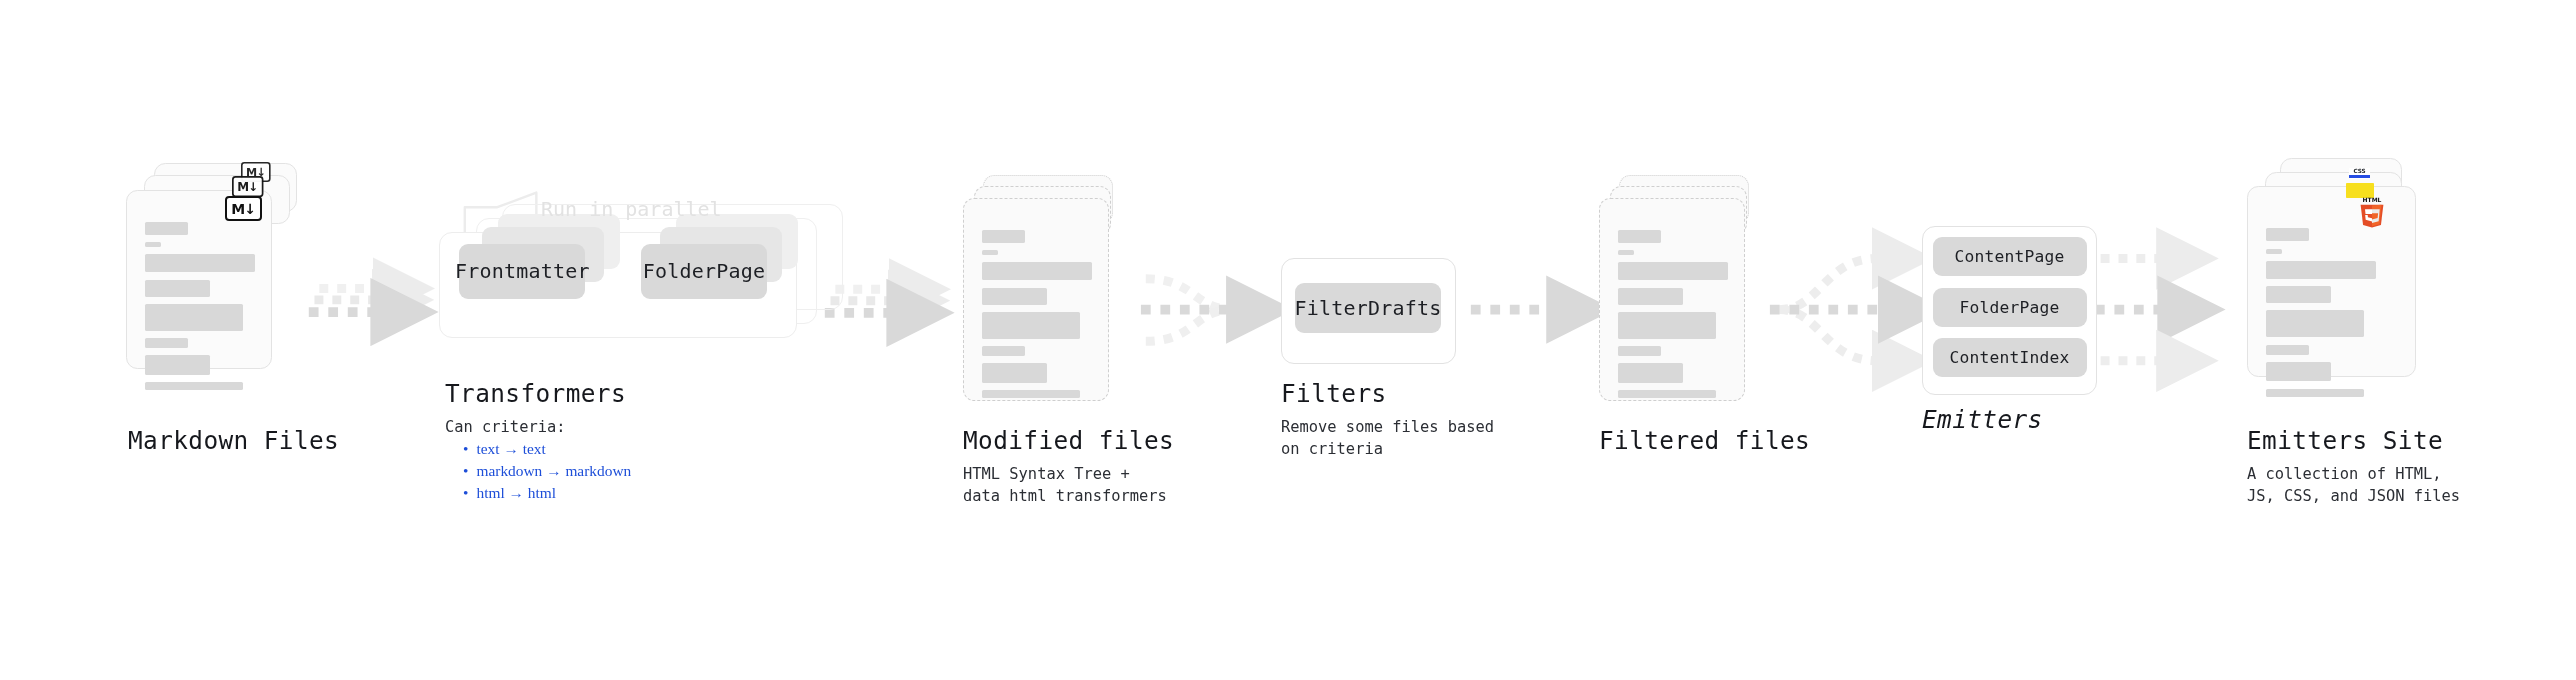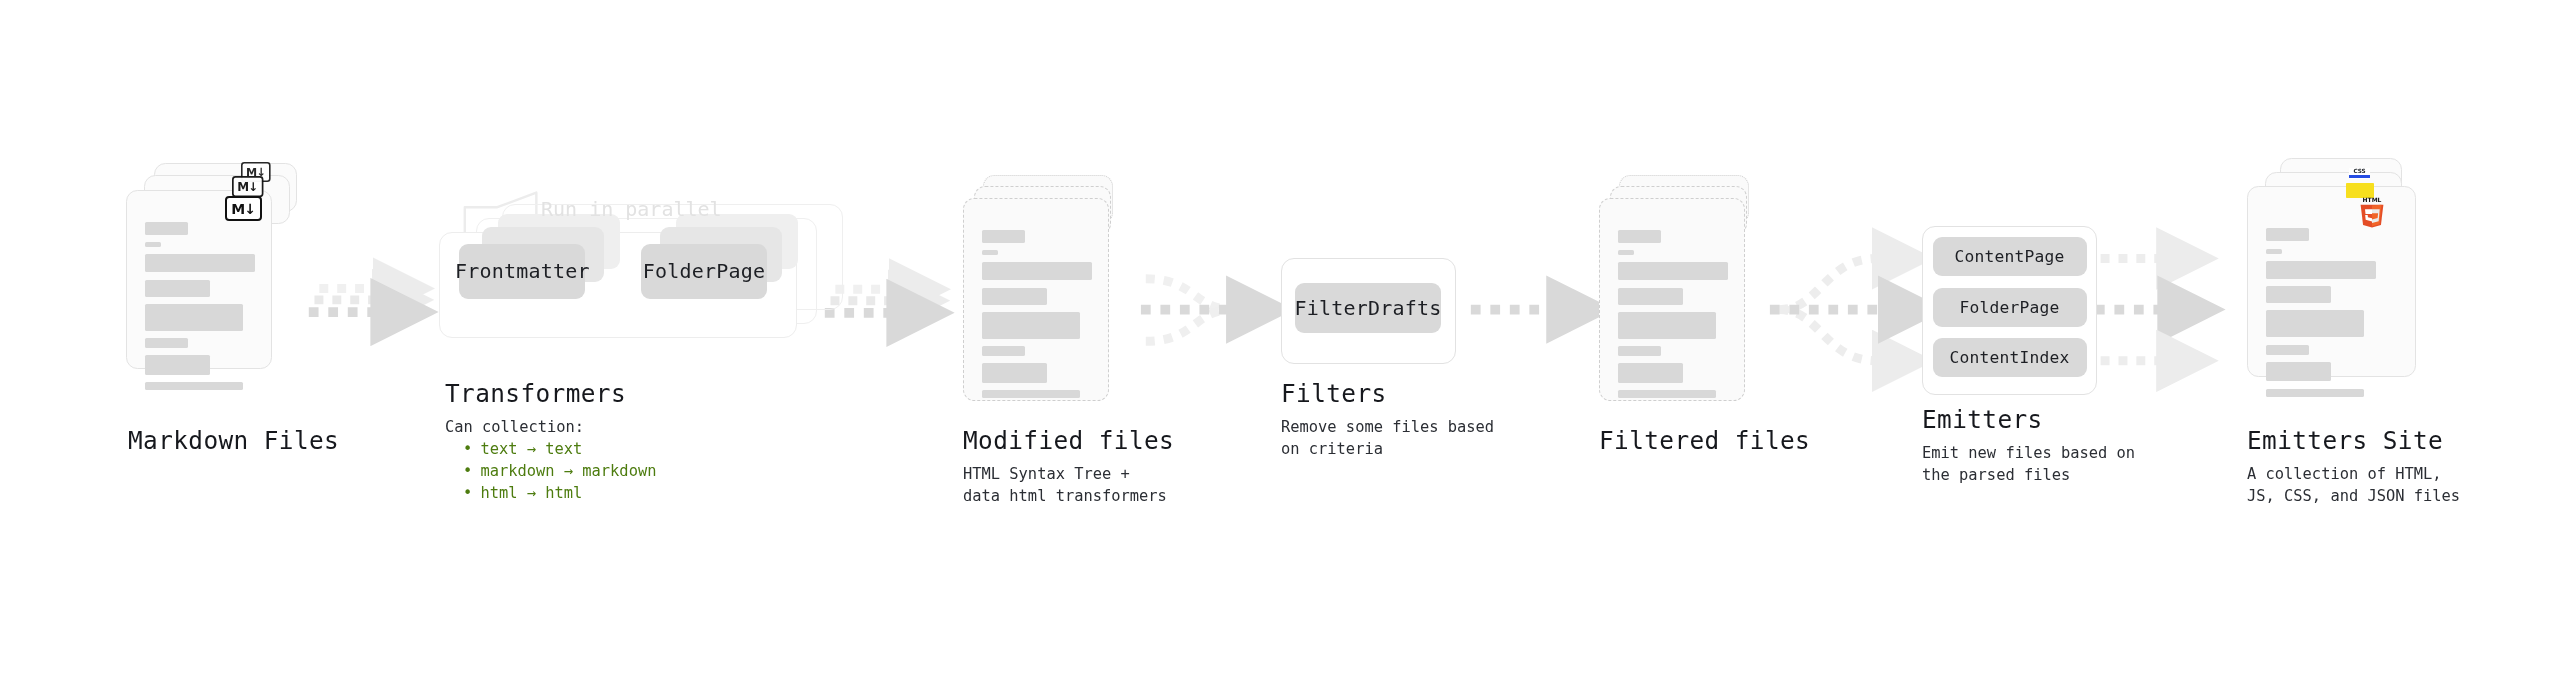--- a/index.html
+++ b/index.html
@@ -59,21 +59,21 @@
     position:absolute;font-size:24.4px;letter-spacing:0.4px;color:#16181d;
     white-space:nowrap;
   }
   .subtitle{
     position:absolute;font-size:15.4px;line-height:22px;color:#2b2e34;
     white-space:pre-line;
   }
   .paralabel{
     position:absolute;font-size:20px;color:#e2e2e2;white-space:nowrap;
   }
-  .can-list{position:absolute;font-size:15.4px;line-height:22px;color:#4d7c0f;}
+  .can-list{position:absolute;font-size:15.4px;line-height:22px;color:#1d4ed8;font-family:Liberation Serif, serif;}
   .can-list ul{margin:0;padding:0 0 0 18px;list-style:none;}
   .can-list li:before{content:"\2022";margin-right:8.1px;}
 
   svg{position:absolute;overflow:visible;}
   .svg-layer{position:absolute;left:0;top:0;width:2576px;height:681px;pointer-events:none;}
 </style>
 </head>
 <body>
 
 <div class="stage">
@@ -179,21 +179,21 @@
 
     <div class="chip ghost2" style="left:237px;top:3.3px;width:122px;height:55px;"></div>
     <div class="chip ghost1" style="left:221px;top:16.3px;width:122px;height:55px;"></div>
     <div class="chip" style="left:202px;top:32.5px;width:126px;height:55px;">
       <span>FolderPage</span>
     </div>
   </div>
 
   <div class="paralabel" style="left:541px;top:197px;">Run in parallel</div>
   <div class="title" style="left:445px;top:379px;">Transformers</div>
-  <div class="subtitle" style="left:445px;top:416px;">Can collection:</div>
+  <div class="subtitle" style="left:445px;top:416px;">Can criteria:</div>
   <div class="can-list" style="left:445px;top:438px;">
     <ul>
       <li>text → text</li>
       <li>markdown → markdown</li>
       <li>html → html</li>
     </ul>
   </div>
 
   <div class="node" style="left:963px;top:175px;">
     <div class="doc-stack" style="width:175px;height:260px;">
@@ -252,23 +252,21 @@
     <div class="chip" style="left:10.6px;top:11.4px;width:154px;height:39px;font-size:16.3px;">
       <span>ContentPage</span>
     </div>
     <div class="chip" style="left:10.6px;top:62px;width:154px;height:39px;font-size:16.3px;">
       <span>FolderPage</span>
     </div>
     <div class="chip" style="left:10.6px;top:112px;width:154px;height:39px;font-size:16.3px;">
       <span>ContentIndex</span>
     </div>
   </div>
-  <div class="title" style="left:1922px;top:405px;">Emitters</div>
-  <div class="subtitle" style="left:1922px;top:442px;">Emit new files based on
-the parsed files</div>
+  <div class="title" style="left:1922px;top:405px;font-style:italic;">Emitters</div>
 
   <div class="node" style="left:2247px;top:158px;">
     <div class="doc-stack" style="width:187px;height:268px;">
       <div class="doc" style="left:32.5px;top:0;width:122px;height:49px;"></div>
       <div class="doc" style="left:18px;top:14px;width:137px;height:49px;"></div>
       <div class="doc" style="left:0;top:28.4px;width:169px;height:191px;">
         <div class="lines" style="top:41px;">
           <div class="bar" style="width:43px;height:13px;"></div>
           <div class="bar" style="width:16.3px;height:4.9px;"></div>
           <div class="bar" style="width:110px;height:18px;"></div>

